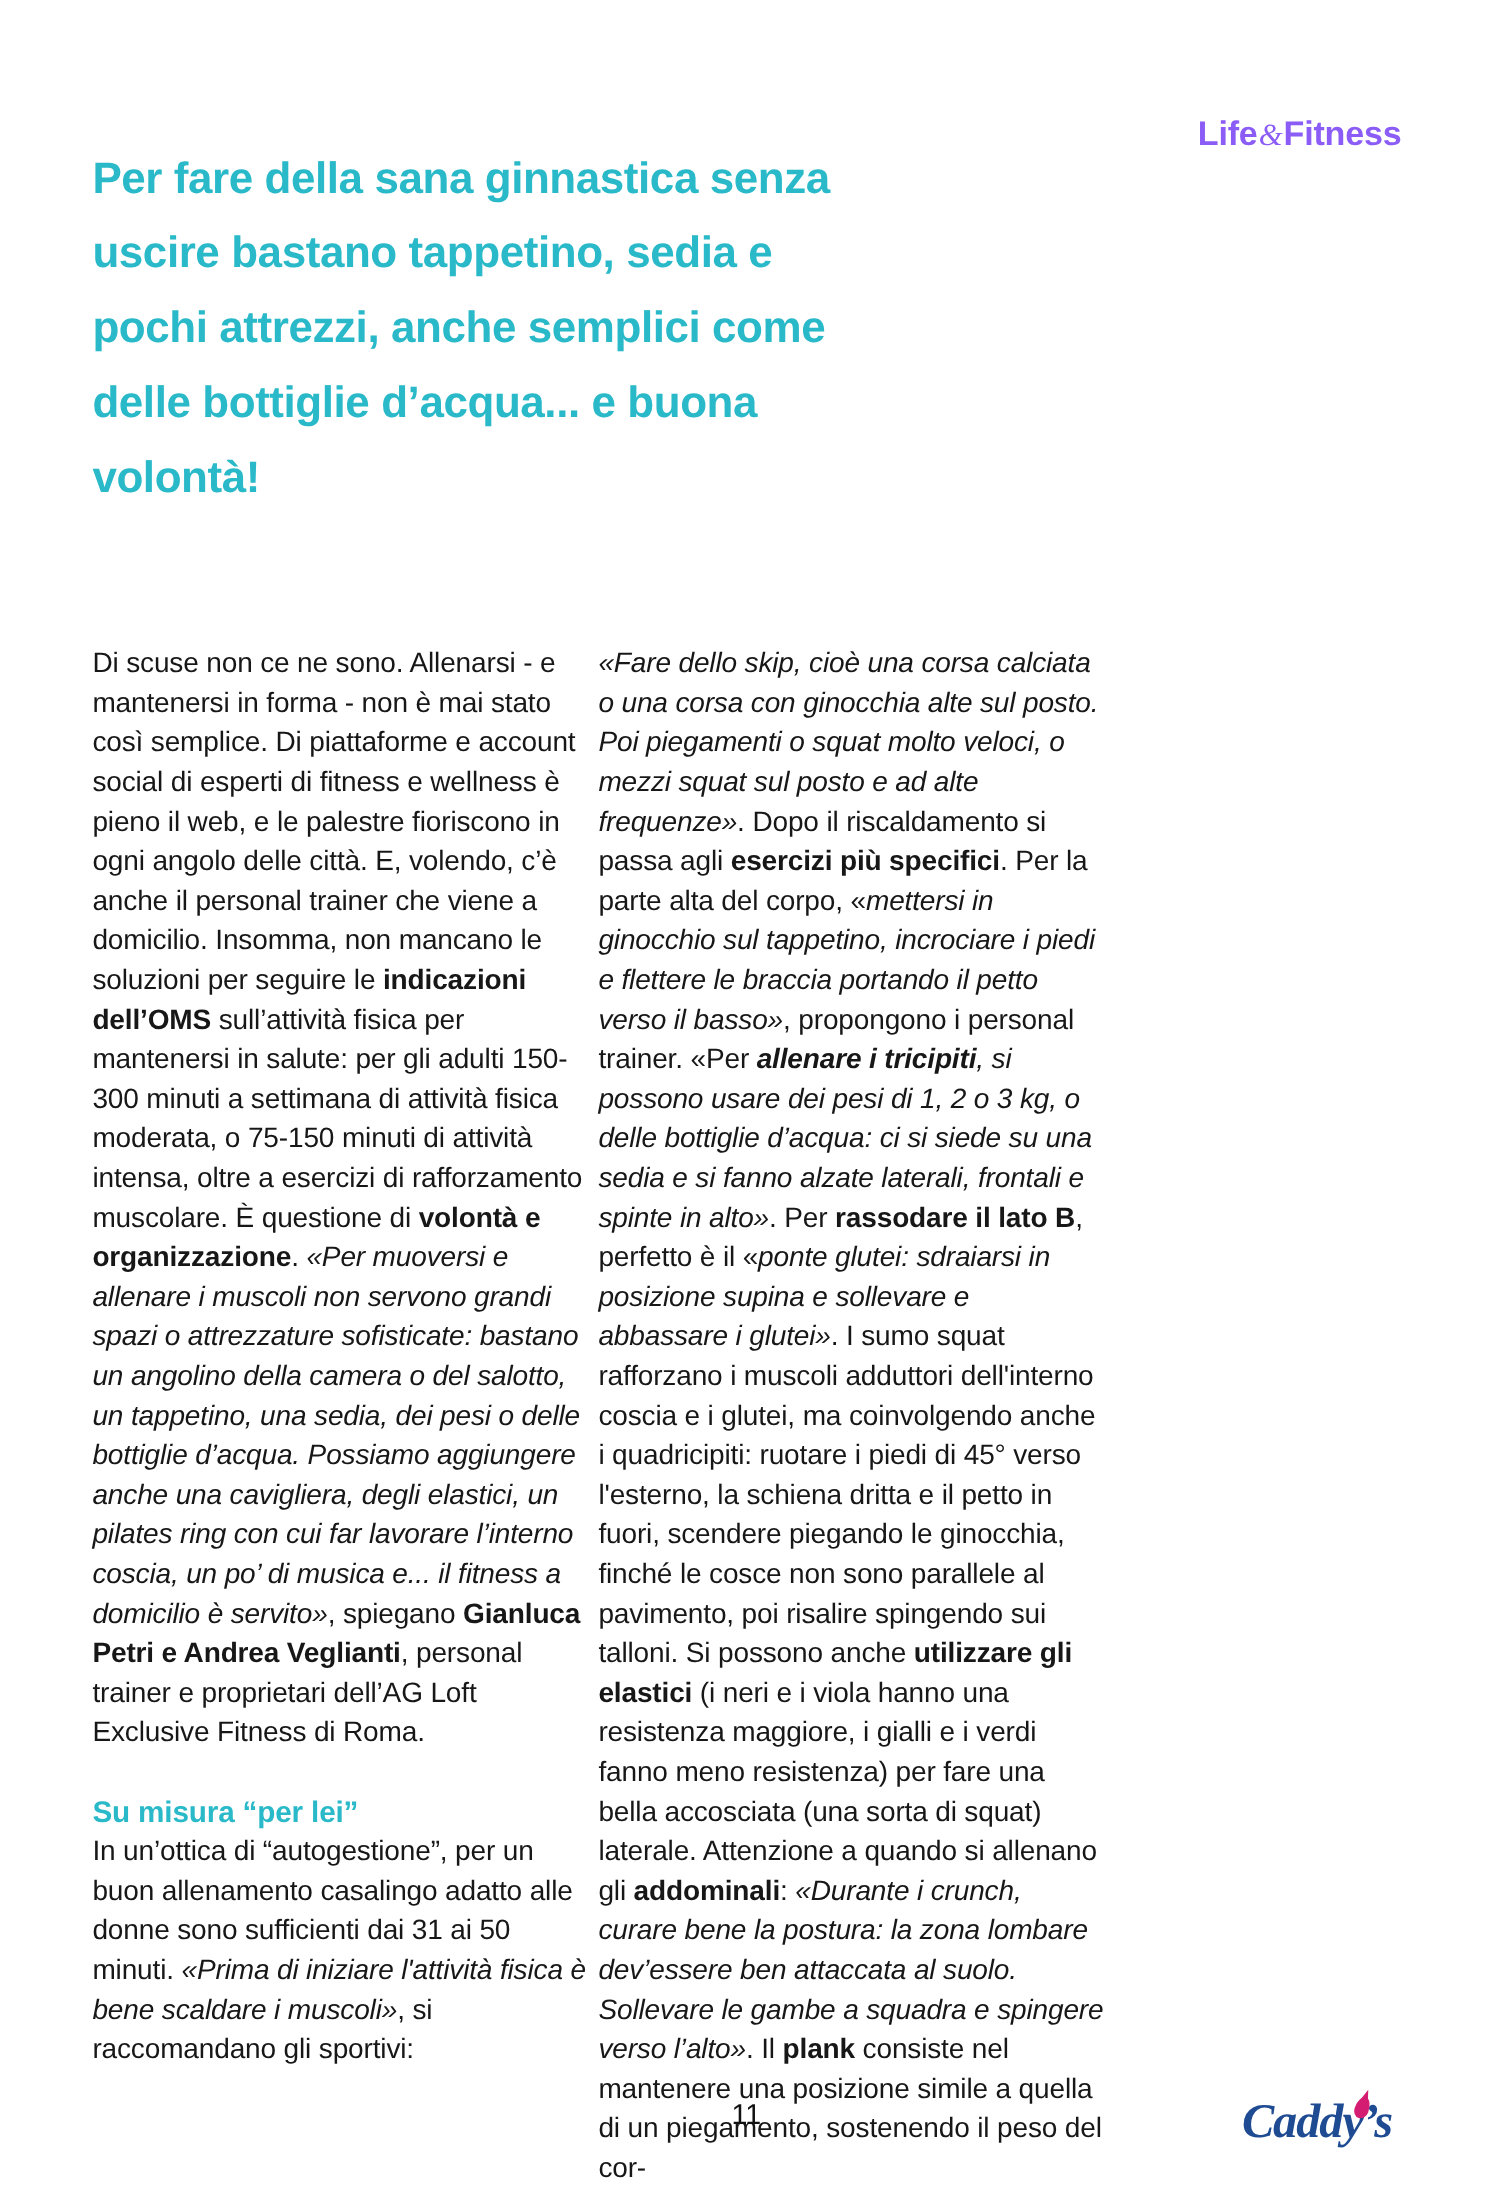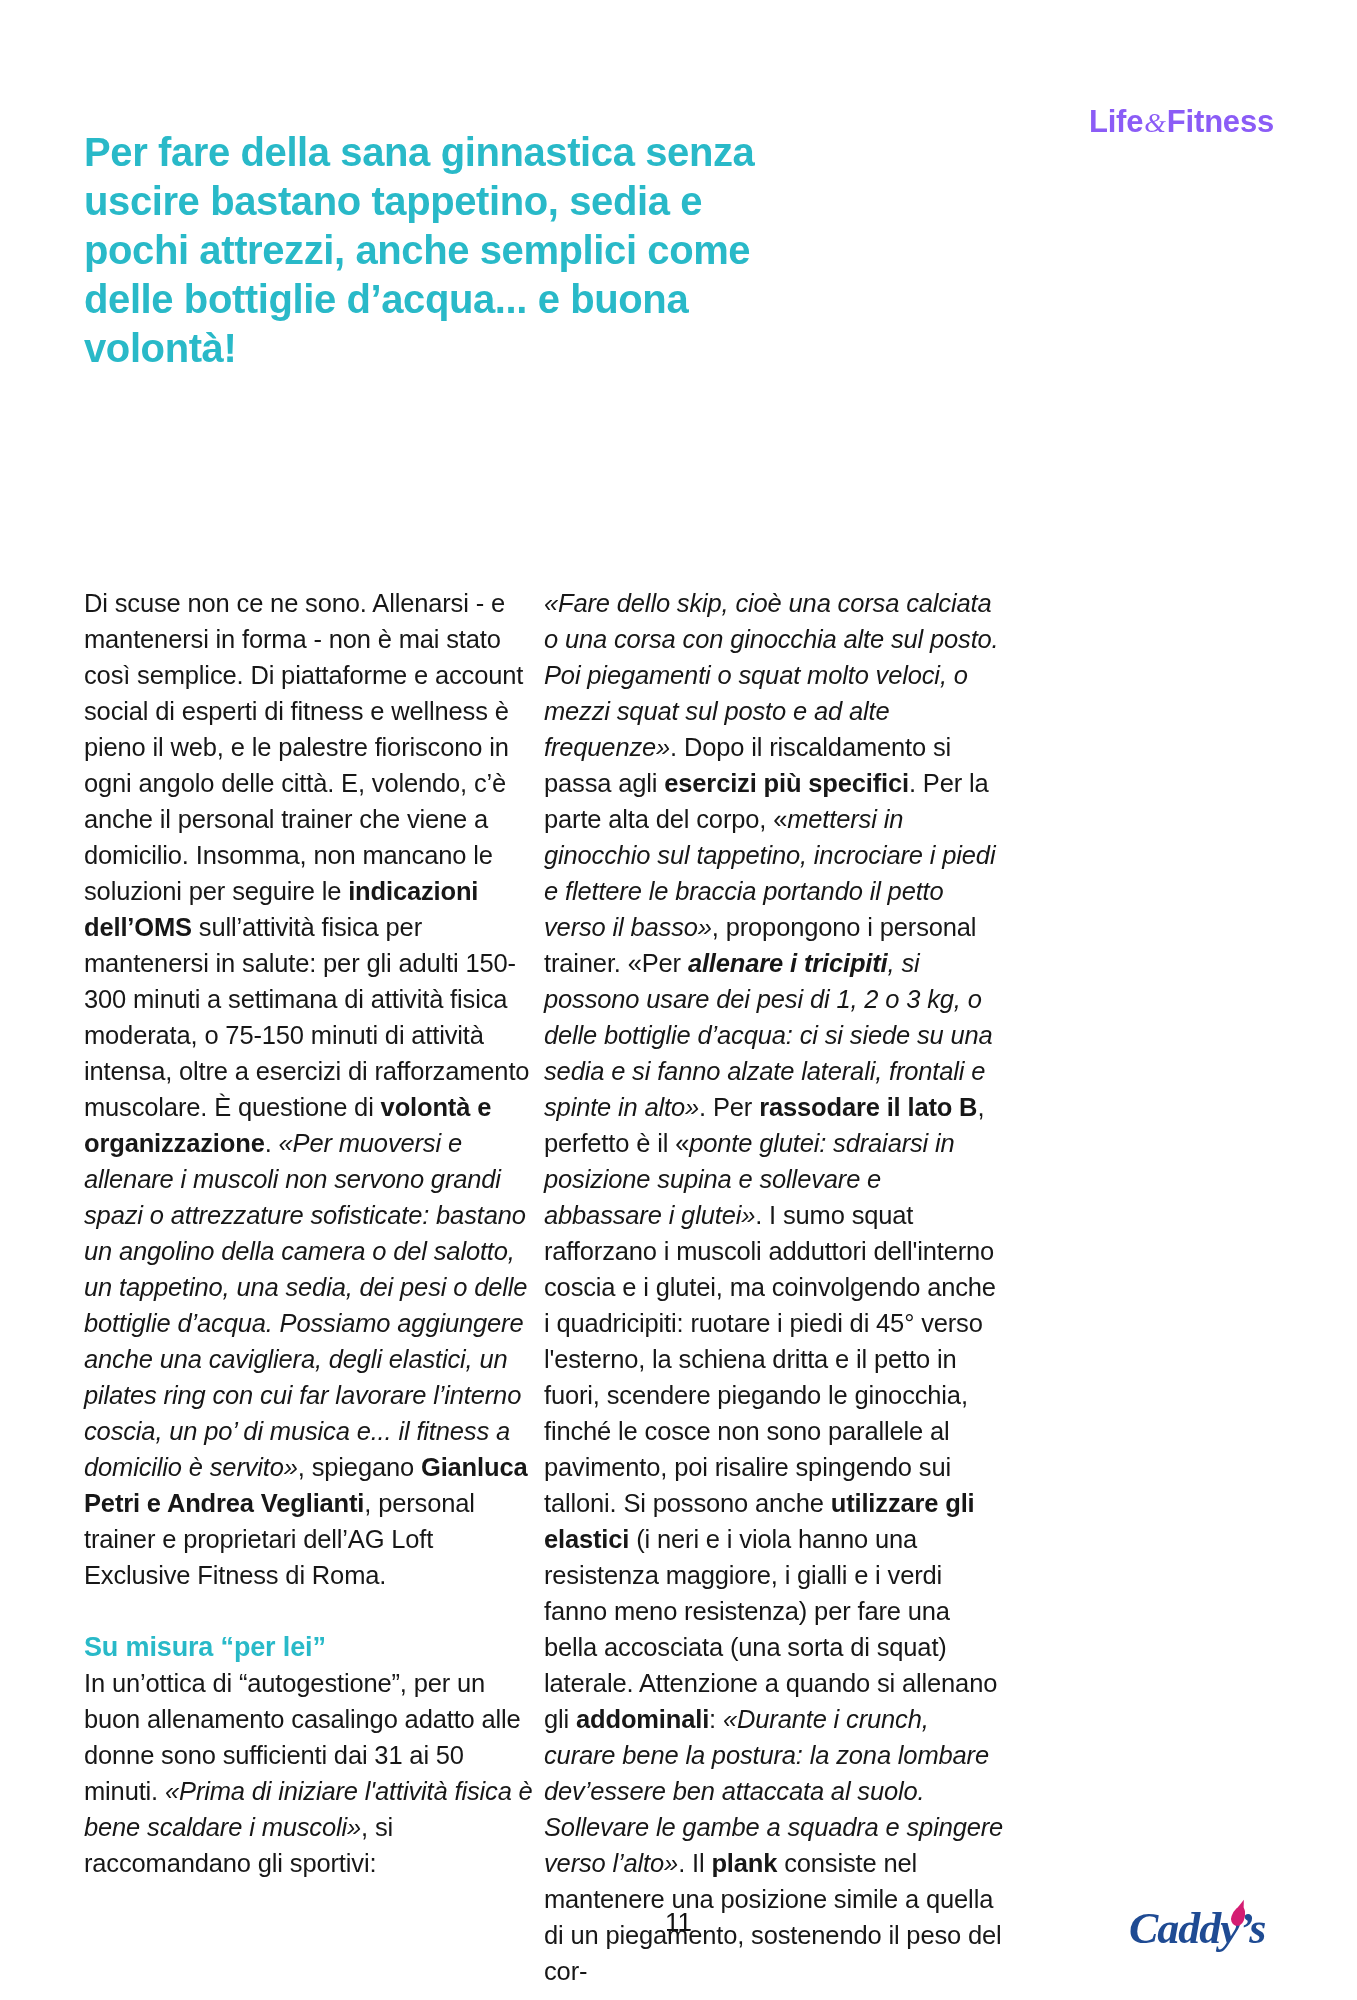--- a/index.html
+++ b/index.html
@@ -43,21 +43,21 @@
     padding: 0 1px;
   }
 
   
   .headline {
     position: absolute;
     top: 128px;
     left: 84px;
     width: 720px;
     font-size: 40px;
-    line-height: 49px;
+    line-height: 68px;
     font-weight: 700;
     color: #29b9c8;
     letter-spacing: -0.4px;
   }
 
   
   .cols {
     position: absolute;
     top: 585px;
     left: 84px;

